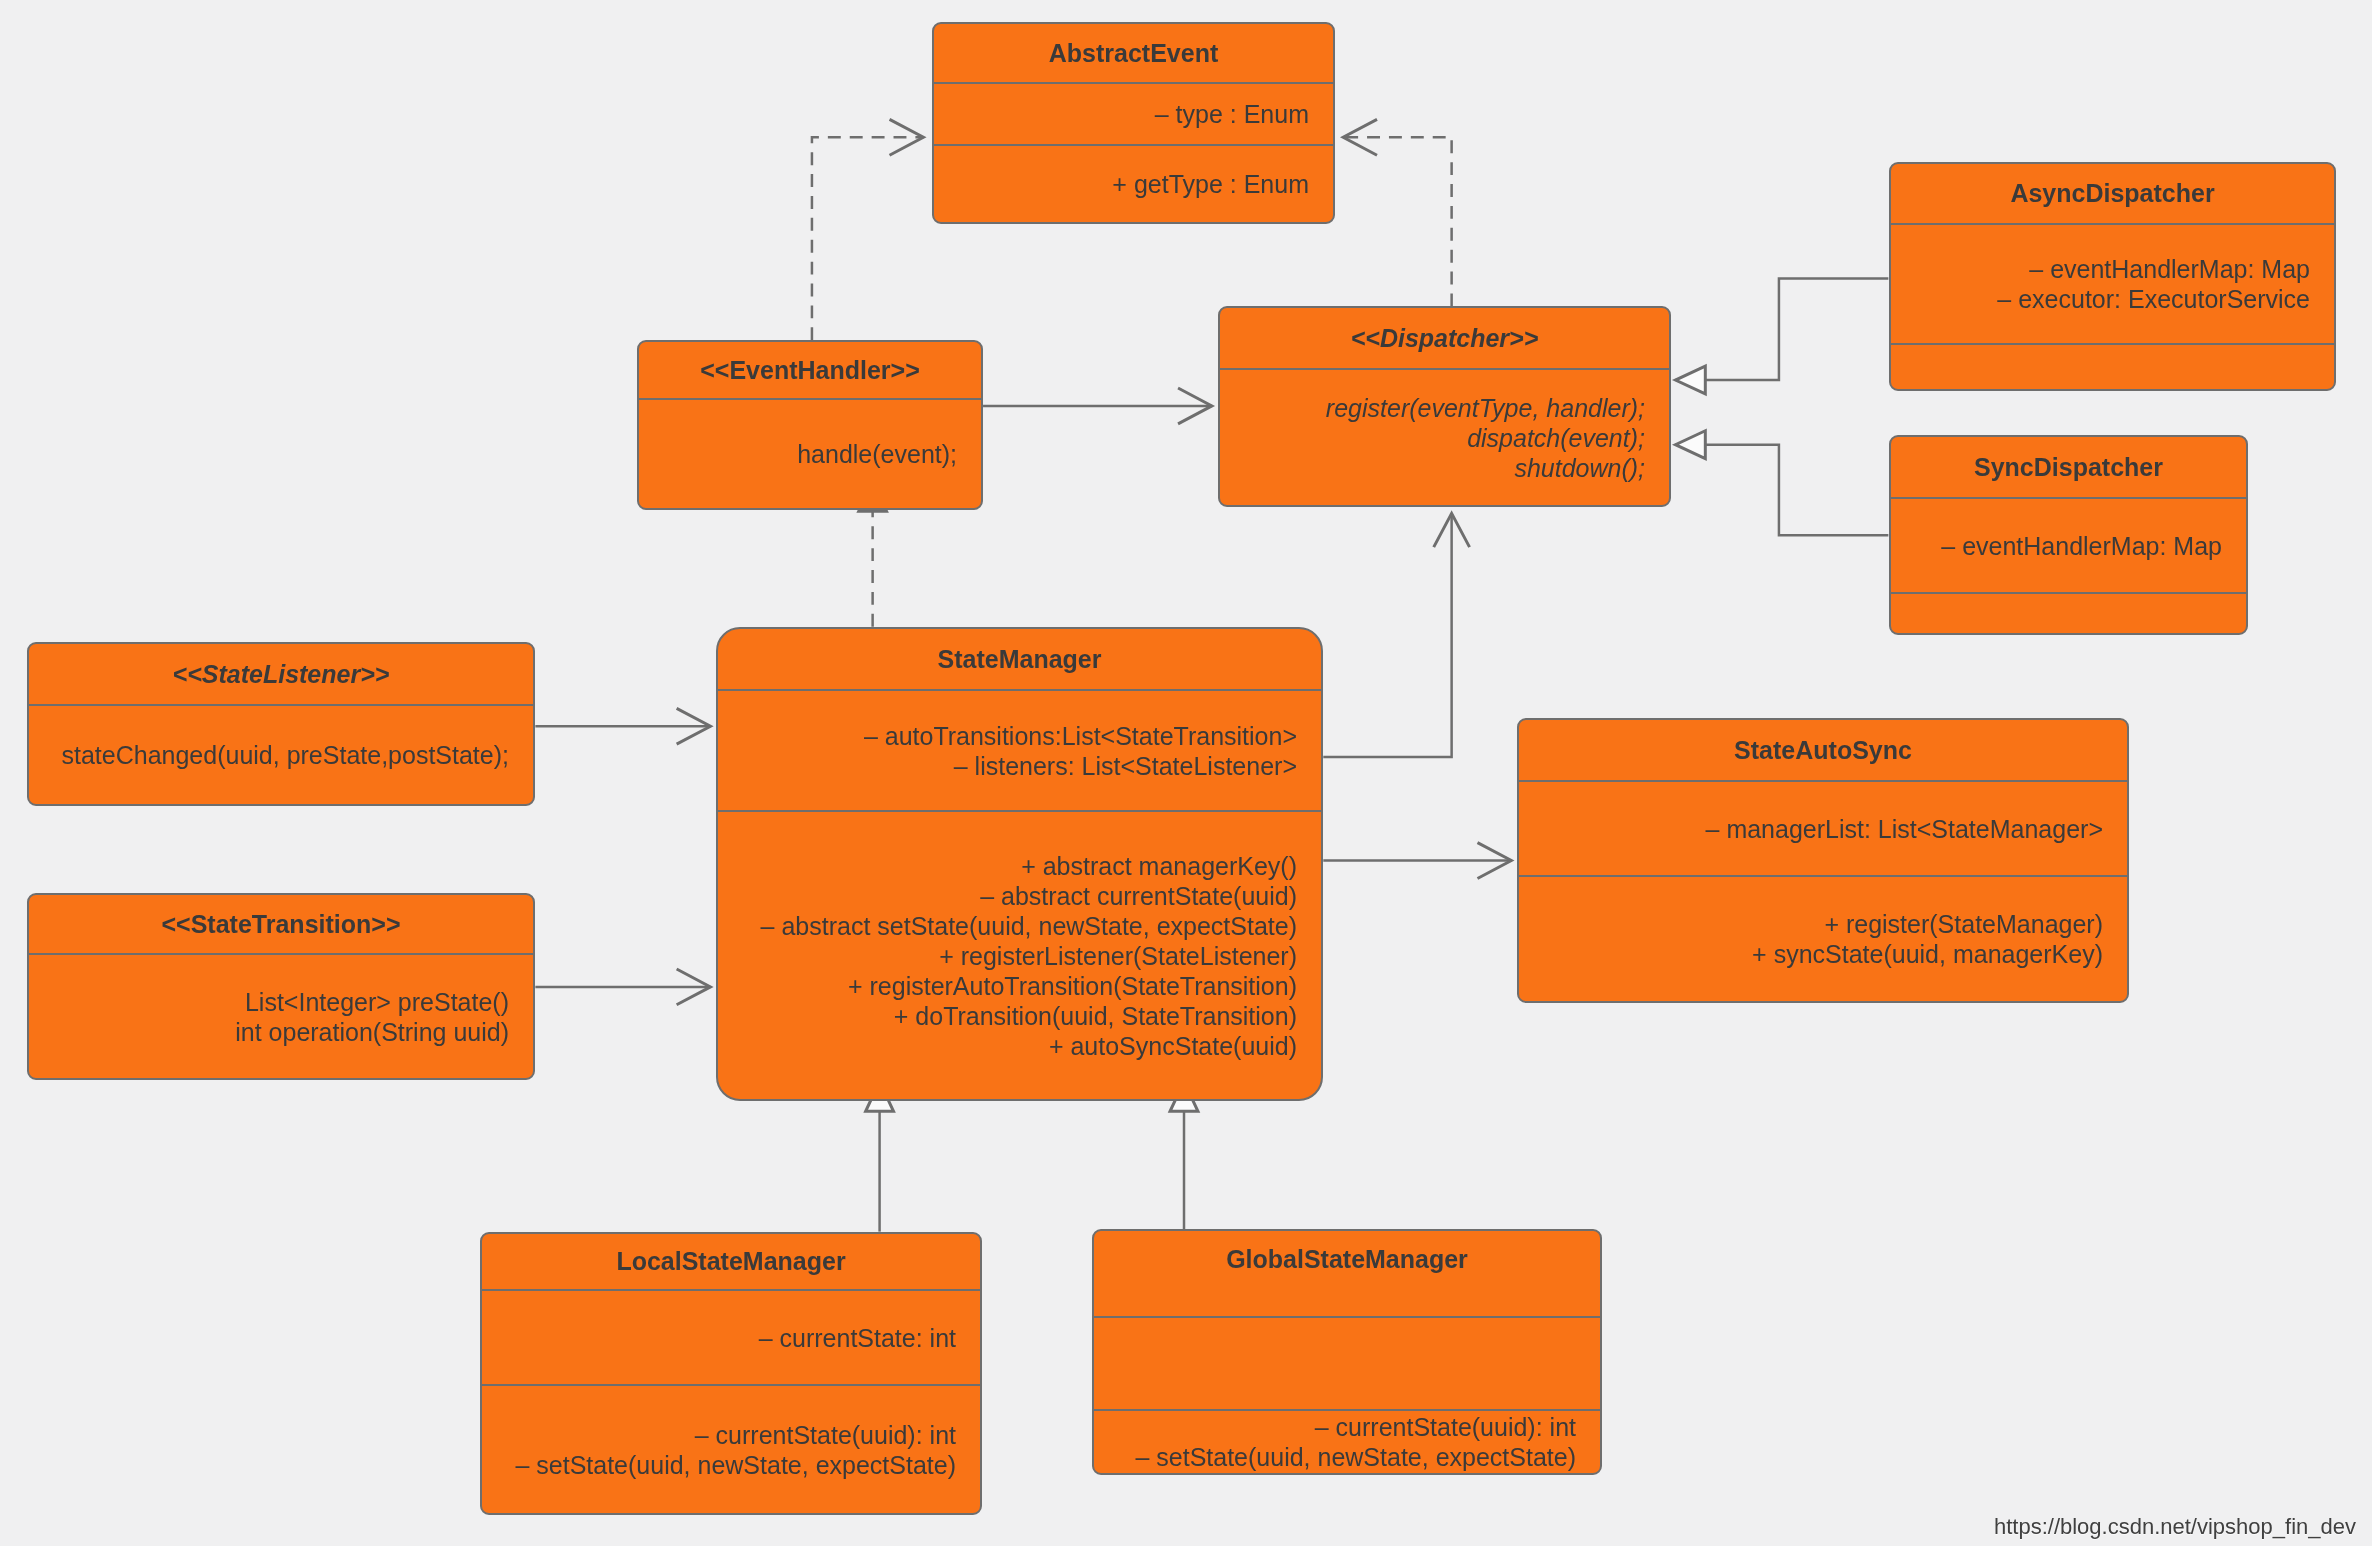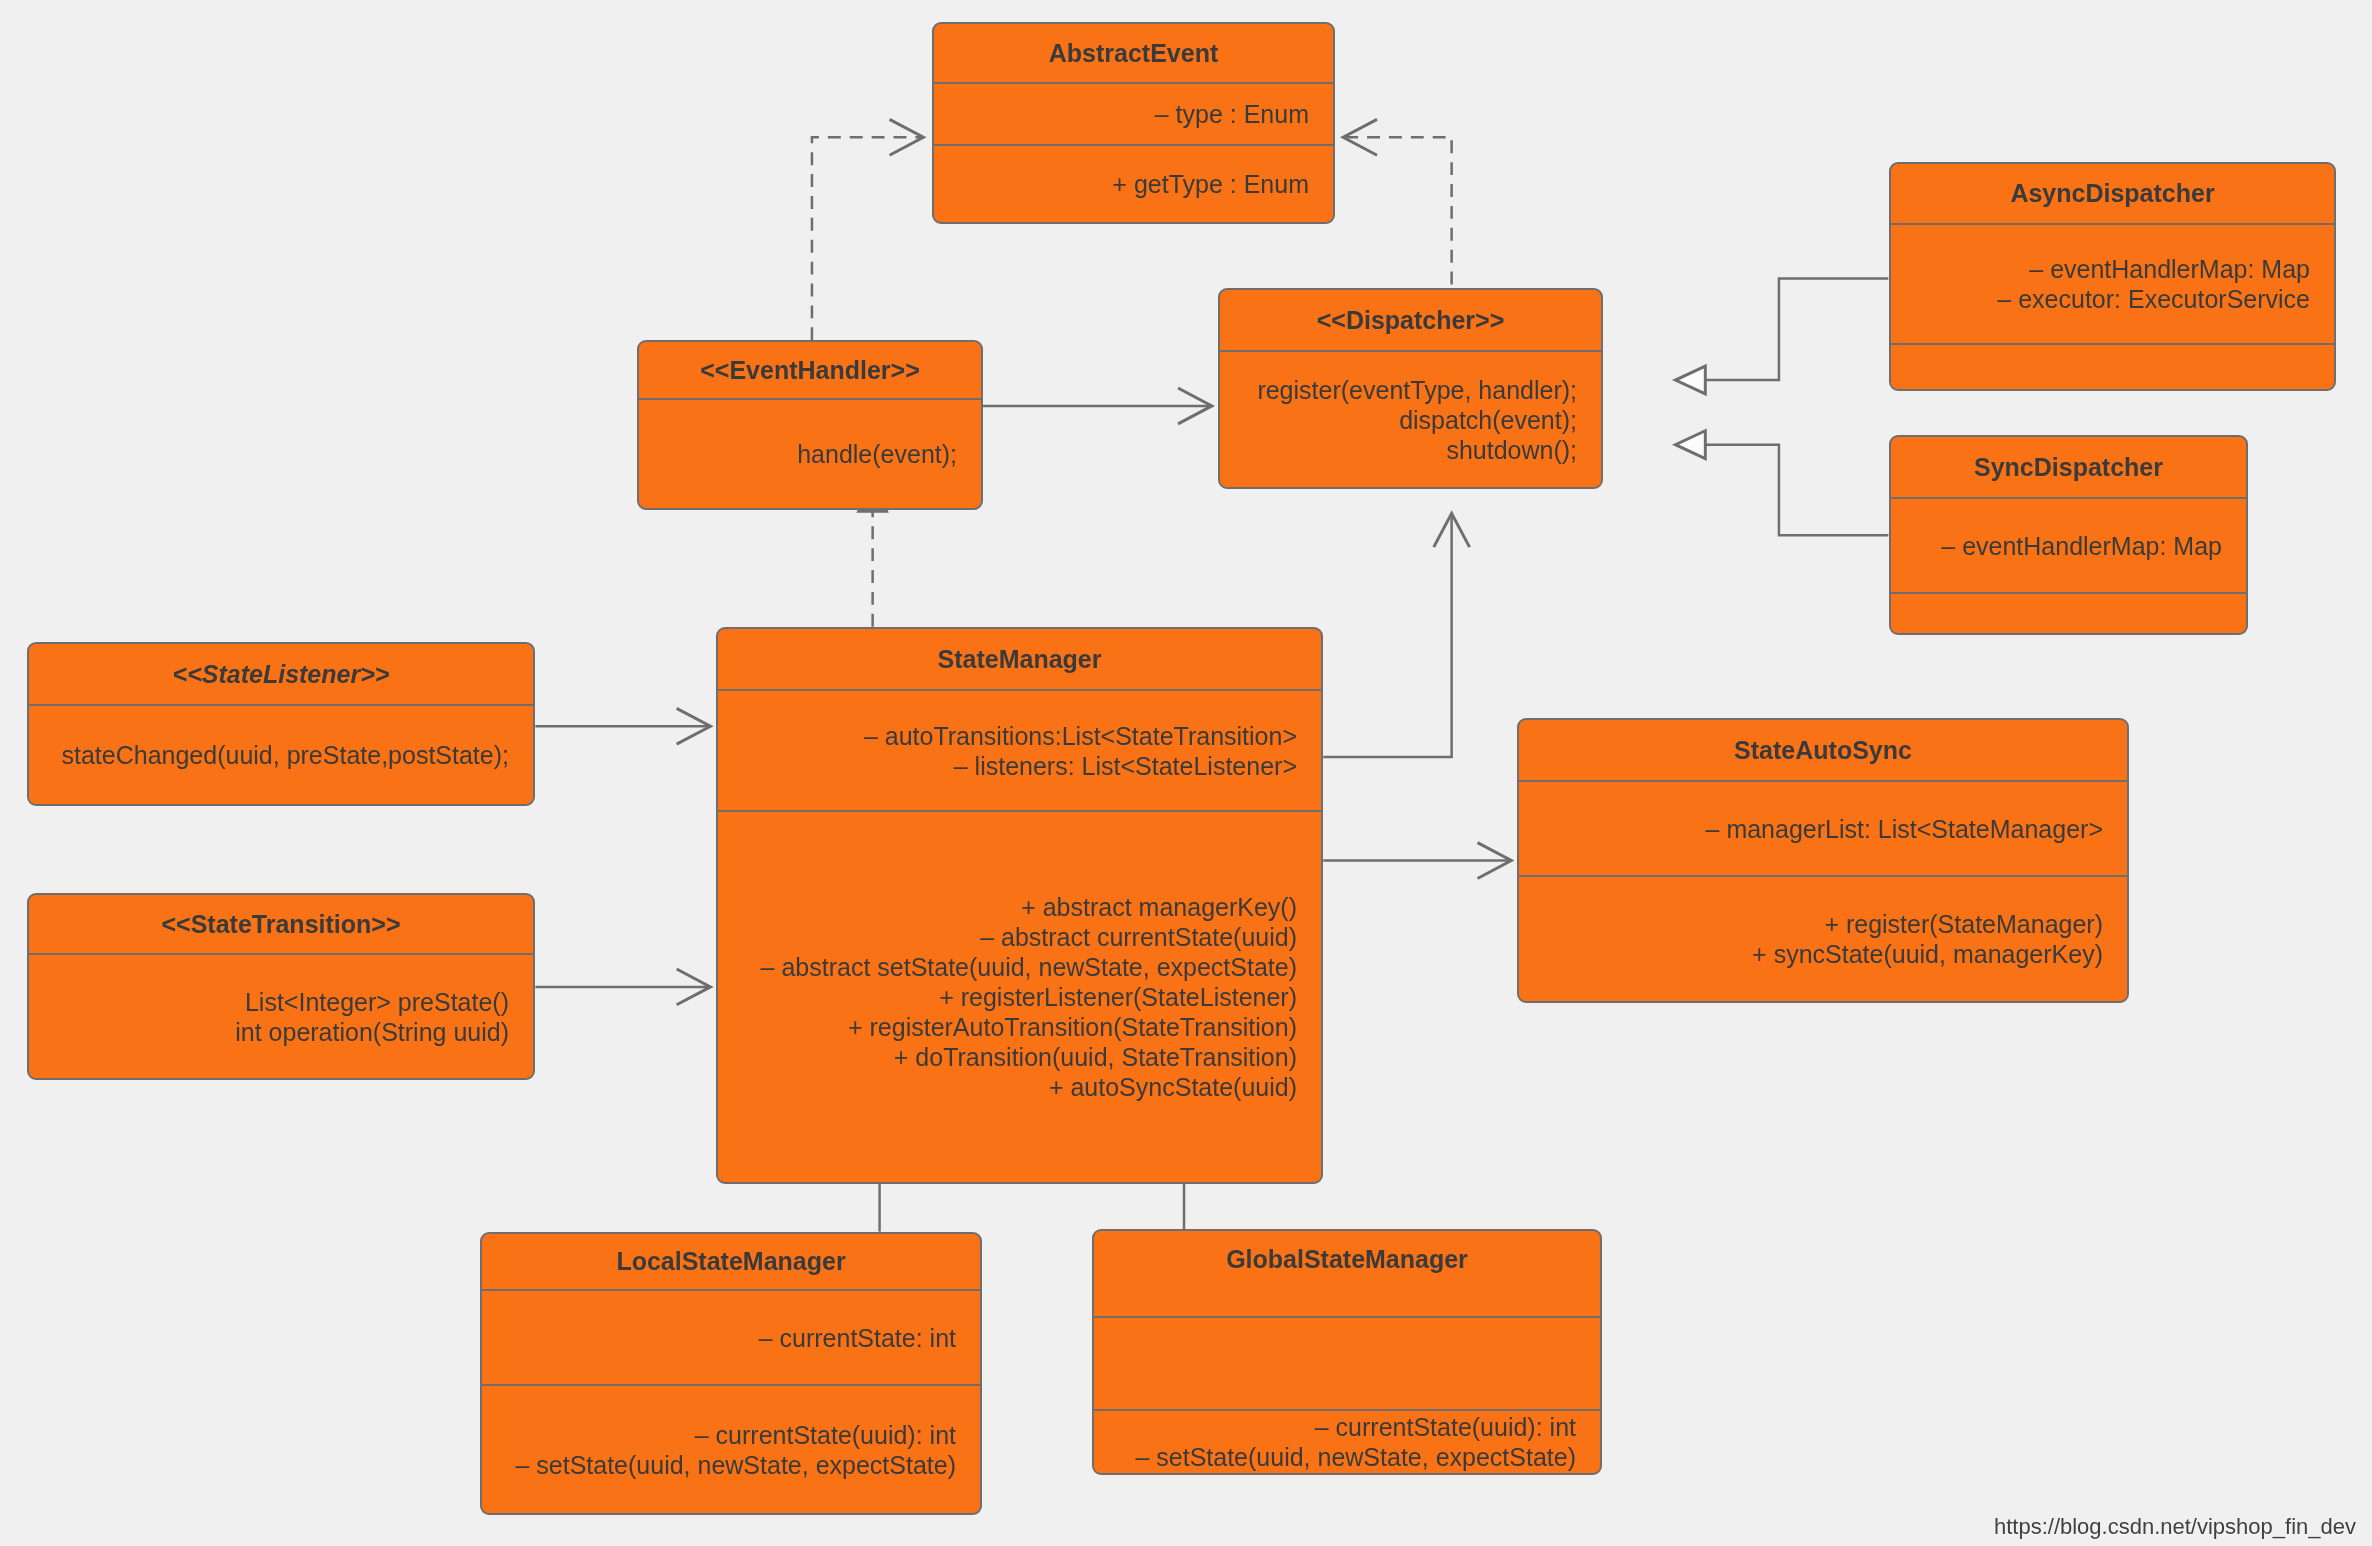--- a/index.html
+++ b/index.html
@@ -84,21 +84,21 @@
     </div>
   </div>
 
   <div class="box" style="left:637px;top:340px;width:346px;height:170px;">
     <div class="title" style="height:56px;">&lt;&lt;EventHandler&gt;&gt;</div>
     <div class="sec grow">
       <div class="ln">handle(event);</div>
     </div>
   </div>
 
-  <div class="box" style="left:1218px;top:288px;width:385px;height:201px;">
+  <div class="box" style="left:1218px;top:306px;width:453px;height:201px;font-style:italic;">
     <div class="title" style="height:60px;">&lt;&lt;Dispatcher&gt;&gt;</div>
     <div class="sec grow">
       <div class="ln">register(eventType, handler);</div>
       <div class="ln">dispatch(event);</div>
       <div class="ln">shutdown();</div>
     </div>
   </div>
 
   <div class="box" style="left:1889px;top:162px;width:447px;height:229px;">
     <div class="title" style="height:59px;">AsyncDispatcher</div>
@@ -110,21 +110,21 @@
   </div>
 
   <div class="box" style="left:1889px;top:435px;width:359px;height:200px;">
     <div class="title" style="height:60px;">SyncDispatcher</div>
     <div class="sec" style="height:95px;">
       <div class="ln">– eventHandlerMap: Map</div>
     </div>
     <div class="sec grow"></div>
   </div>
 
-  <div class="box" style="left:716px;top:627px;width:607px;height:557px;">
+  <div class="box" style="left:716px;top:627px;width:607px;height:474px;border-radius:24px;">
     <div class="title" style="height:60px;">StateManager</div>
     <div class="sec" style="height:121px;">
       <div class="ln">– autoTransitions:List&lt;StateTransition&gt;</div>
       <div class="ln">– listeners: List&lt;StateListener&gt;</div>
     </div>
     <div class="sec grow">
       <div class="ln">+ abstract managerKey()</div>
       <div class="ln">– abstract currentState(uuid)</div>
       <div class="ln">– abstract setState(uuid, newState, expectState)</div>
       <div class="ln">+ registerListener(StateListener)</div>

